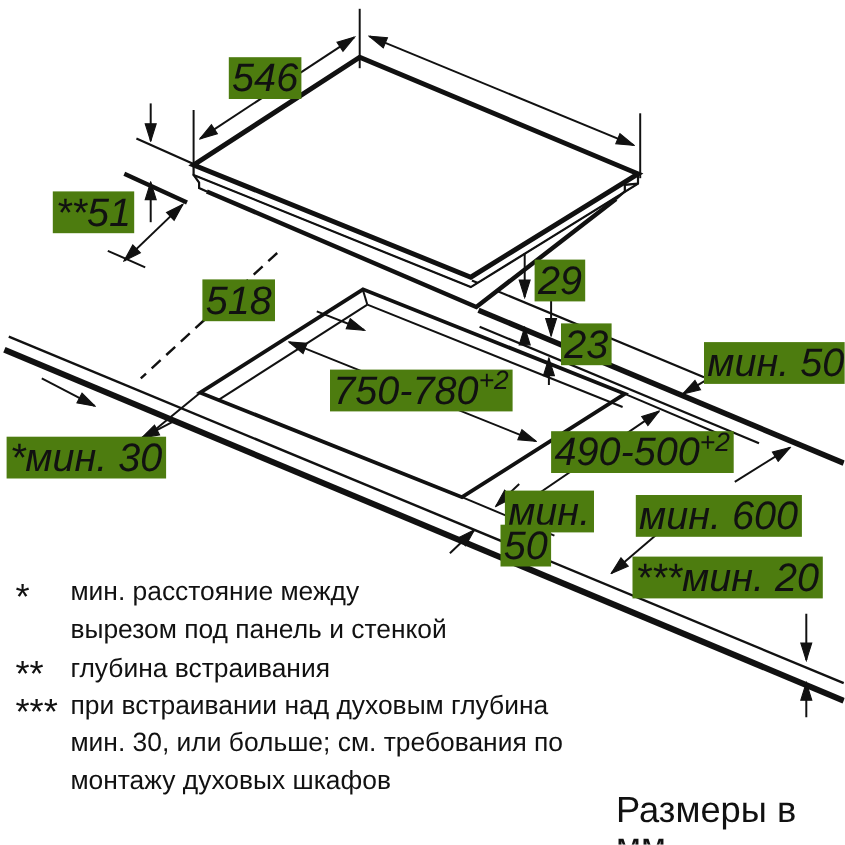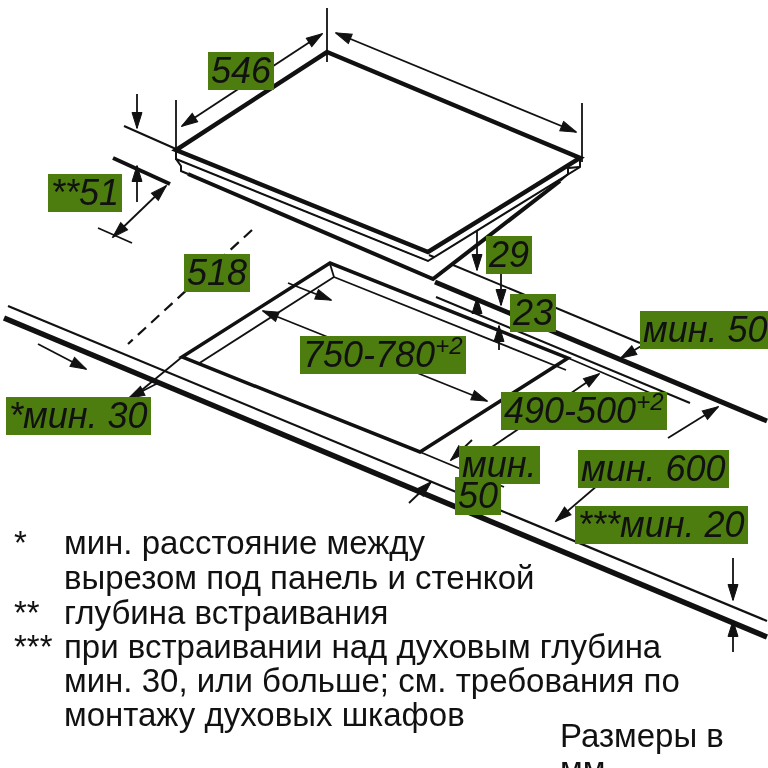--- a/index.html
+++ b/index.html
@@ -2,21 +2,21 @@
 <html><head>
 <meta charset="utf-8">
 <style>
   html,body{margin:0;padding:0;background:#fff;}
   #canvas{position:relative;width:768px;height:768px;background:#fff;overflow:hidden;
           font-family:"Liberation Sans","DejaVu Sans",sans-serif;color:#111;}
   #drawing{position:absolute;left:0;top:0;}
   .lbl{position:absolute;font-size:36px;line-height:1;color:#111;background:#4d7c0f;
        padding:1px 3px;white-space:nowrap;font-style:italic;}
   .lbl sup{font-size:24px;line-height:0;}
-  .fn-line{position:absolute;left:64px;font-size:33px;line-height:1;white-space:nowrap;color:#111;}
+  .fn-line{position:absolute;left:64px;font-size:24px;line-height:1;white-space:nowrap;color:#111;}
   .fn-marker{position:absolute;left:14px;font-size:33px;line-height:1;color:#111;}
   .units{position:absolute;left:560px;top:719px;font-size:33px;line-height:1;color:#111;background:#fff;}
   svg line, svg path, svg polygon, svg polyline{stroke:#111;}
 </style>
 </head>
 <body>
 
 <div id="canvas">
 
   <svg id="drawing" width="768" height="768" viewBox="0 0 768 768" fill="none">

